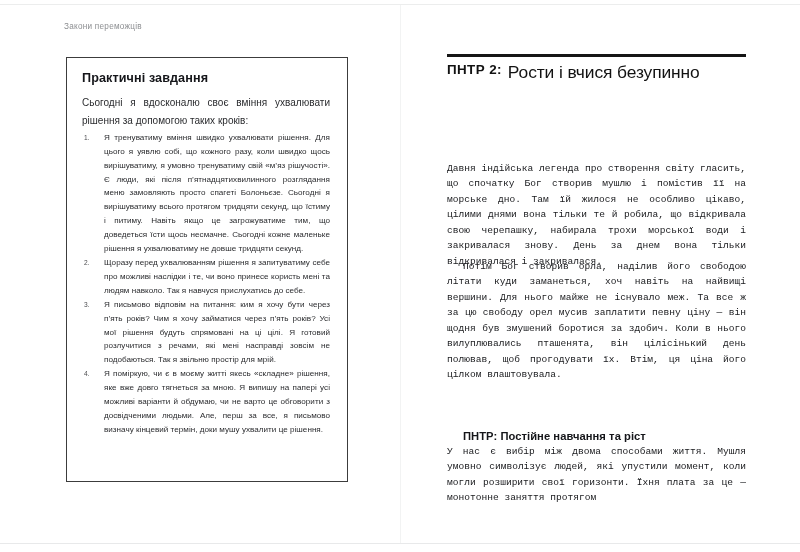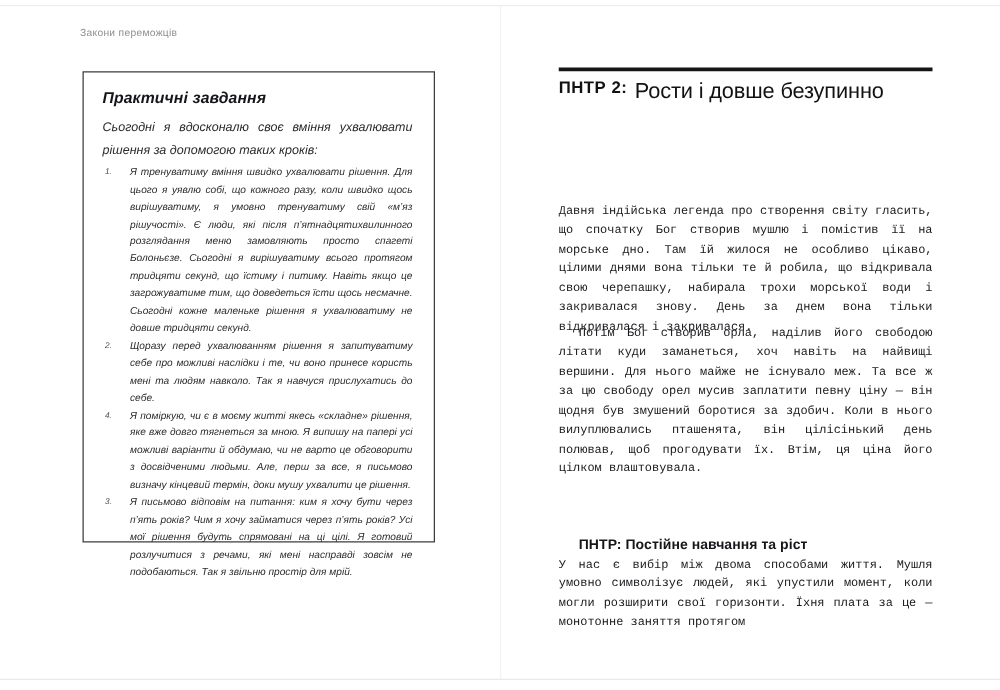--- a/index.html
+++ b/index.html
@@ -61,26 +61,25 @@
     font-family: "Liberation Sans", sans-serif;
     white-space: nowrap;
   }
 
   
   .exercise-box {
     position: absolute;
     left: 66px;
     top: 57px;
     width: 282px;
-    height: 377px;
+    height: 425px;
     border: 1.3px solid #3c3c3c;
     box-sizing: border-box;
     background: #ffffff;
     padding: 13px 17px 8px 15px;
-    font-style: italic;
   }
   .exercise-title {
     font-family: "Liberation Sans", sans-serif;
     font-weight: bold;
     font-size: 12.6px;
     letter-spacing: 0.1px;
     color: #15161a;
     margin: 0 0 9px 0;
     line-height: 1.15;
   }
@@ -229,36 +228,36 @@
     <ol class="exercise-list">
       <li>
         <span class="num">1.</span>
         <span>Я тренуватиму вміння швидко ухвалювати рішення. Для цього я уявлю собі, що кожного разу, коли швидко щось вирішуватиму, я умовно тренуватиму свій «м’яз рішучості». Є люди, які після п’ятнадцятихвилинного розглядання меню замовляють просто спагеті Болоньєзе. Сьогодні я вирішуватиму всього протягом тридцяти секунд, що їстиму і питиму. Навіть якщо це загрожуватиме тим, що доведеться їсти щось несмачне. Сьогодні кожне маленьке рішення я ухвалюватиму не довше тридцяти секунд.</span>
       </li>
       <li>
         <span class="num">2.</span>
         <span>Щоразу перед ухвалюванням рішення я запитуватиму себе про можливі наслідки і те, чи воно принесе користь мені та людям навколо. Так я навчуся прислухатись до себе.</span>
       </li>
       <li>
+        <span class="num">3.</span>
+        <span>Я письмово відповім на питання: ким я хочу бути через п’ять років? Чим я хочу займатися через п’ять років? Усі мої рішення будуть спрямовані на ці цілі. Я готовий розлучитися з речами, які мені насправді зовсім не подобаються. Так я звільню простір для мрій.</span>
+      </li>
+      <li>
         <span class="num">4.</span>
         <span>Я поміркую, чи є в моєму житті якесь «складне» рішення, яке вже довго тягнеться за мною. Я випишу на папері усі можливі варіанти й обдумаю, чи не варто це обговорити з досвідченими людьми. Але, перш за все, я письмово визначу кінцевий термін, доки мушу ухвалити це рішення.</span>
       </li>
-      <li>
-        <span class="num">3.</span>
-        <span>Я письмово відповім на питання: ким я хочу бути через п’ять років? Чим я хочу займатися через п’ять років? Усі мої рішення будуть спрямовані на ці цілі. Я готовий розлучитися з речами, які мені насправді зовсім не подобаються. Так я звільню простір для мрій.</span>
-      </li>
     </ol>
   </div>
 
   <div class="right-page">
 
     <div class="law-rule"></div>
 
     <div class="law-heading">
-      <span class="law-kicker">ПНТР 2:</span><span class="law-title-wrap"><span class="law-title">Рости і довше безупинно</span></span>
+      <span class="law-kicker">ПНТР 2:</span><span class="law-title-wrap"><span class="law-title">Рости і вчися безупинно</span></span>
     </div>
 
     <p class="body-text" id="para-1">Давня індійська легенда про створення світу гласить, що спочатку Бог створив мушлю і помістив її на морське дно. Там їй жилося не особливо цікаво, цілими днями вона тільки те й робила, що відкривала свою черепашку, набирала трохи морської води і закривалася знову. День за днем вона тільки відкривалася і закривалася.</p>
 
     <p class="body-text indent" id="para-2">Потім Бог створив орла, наділив його свободою літати куди заманеться, хоч навіть на найвищі вершини. Для нього майже не існувало меж. Та все ж за цю свободу орел мусив заплатити певну ціну — він щодня був змушений боротися за здобич. Коли в нього вилуплювались пташенята, він цілісінький день полював, щоб прогодувати їх. Втім, ця ціна його цілком влаштовувала.</p>
 
 
     <h3 class="section-heading">ПНТР: Постійне навчання та ріст</h3>
 
     <p class="body-text" id="para-4">У нас є вибір між двома способами життя. Мушля умовно символізує людей, які упустили момент, коли могли розширити свої горизонти. Їхня плата за це — монотонне заняття протягом</p>

